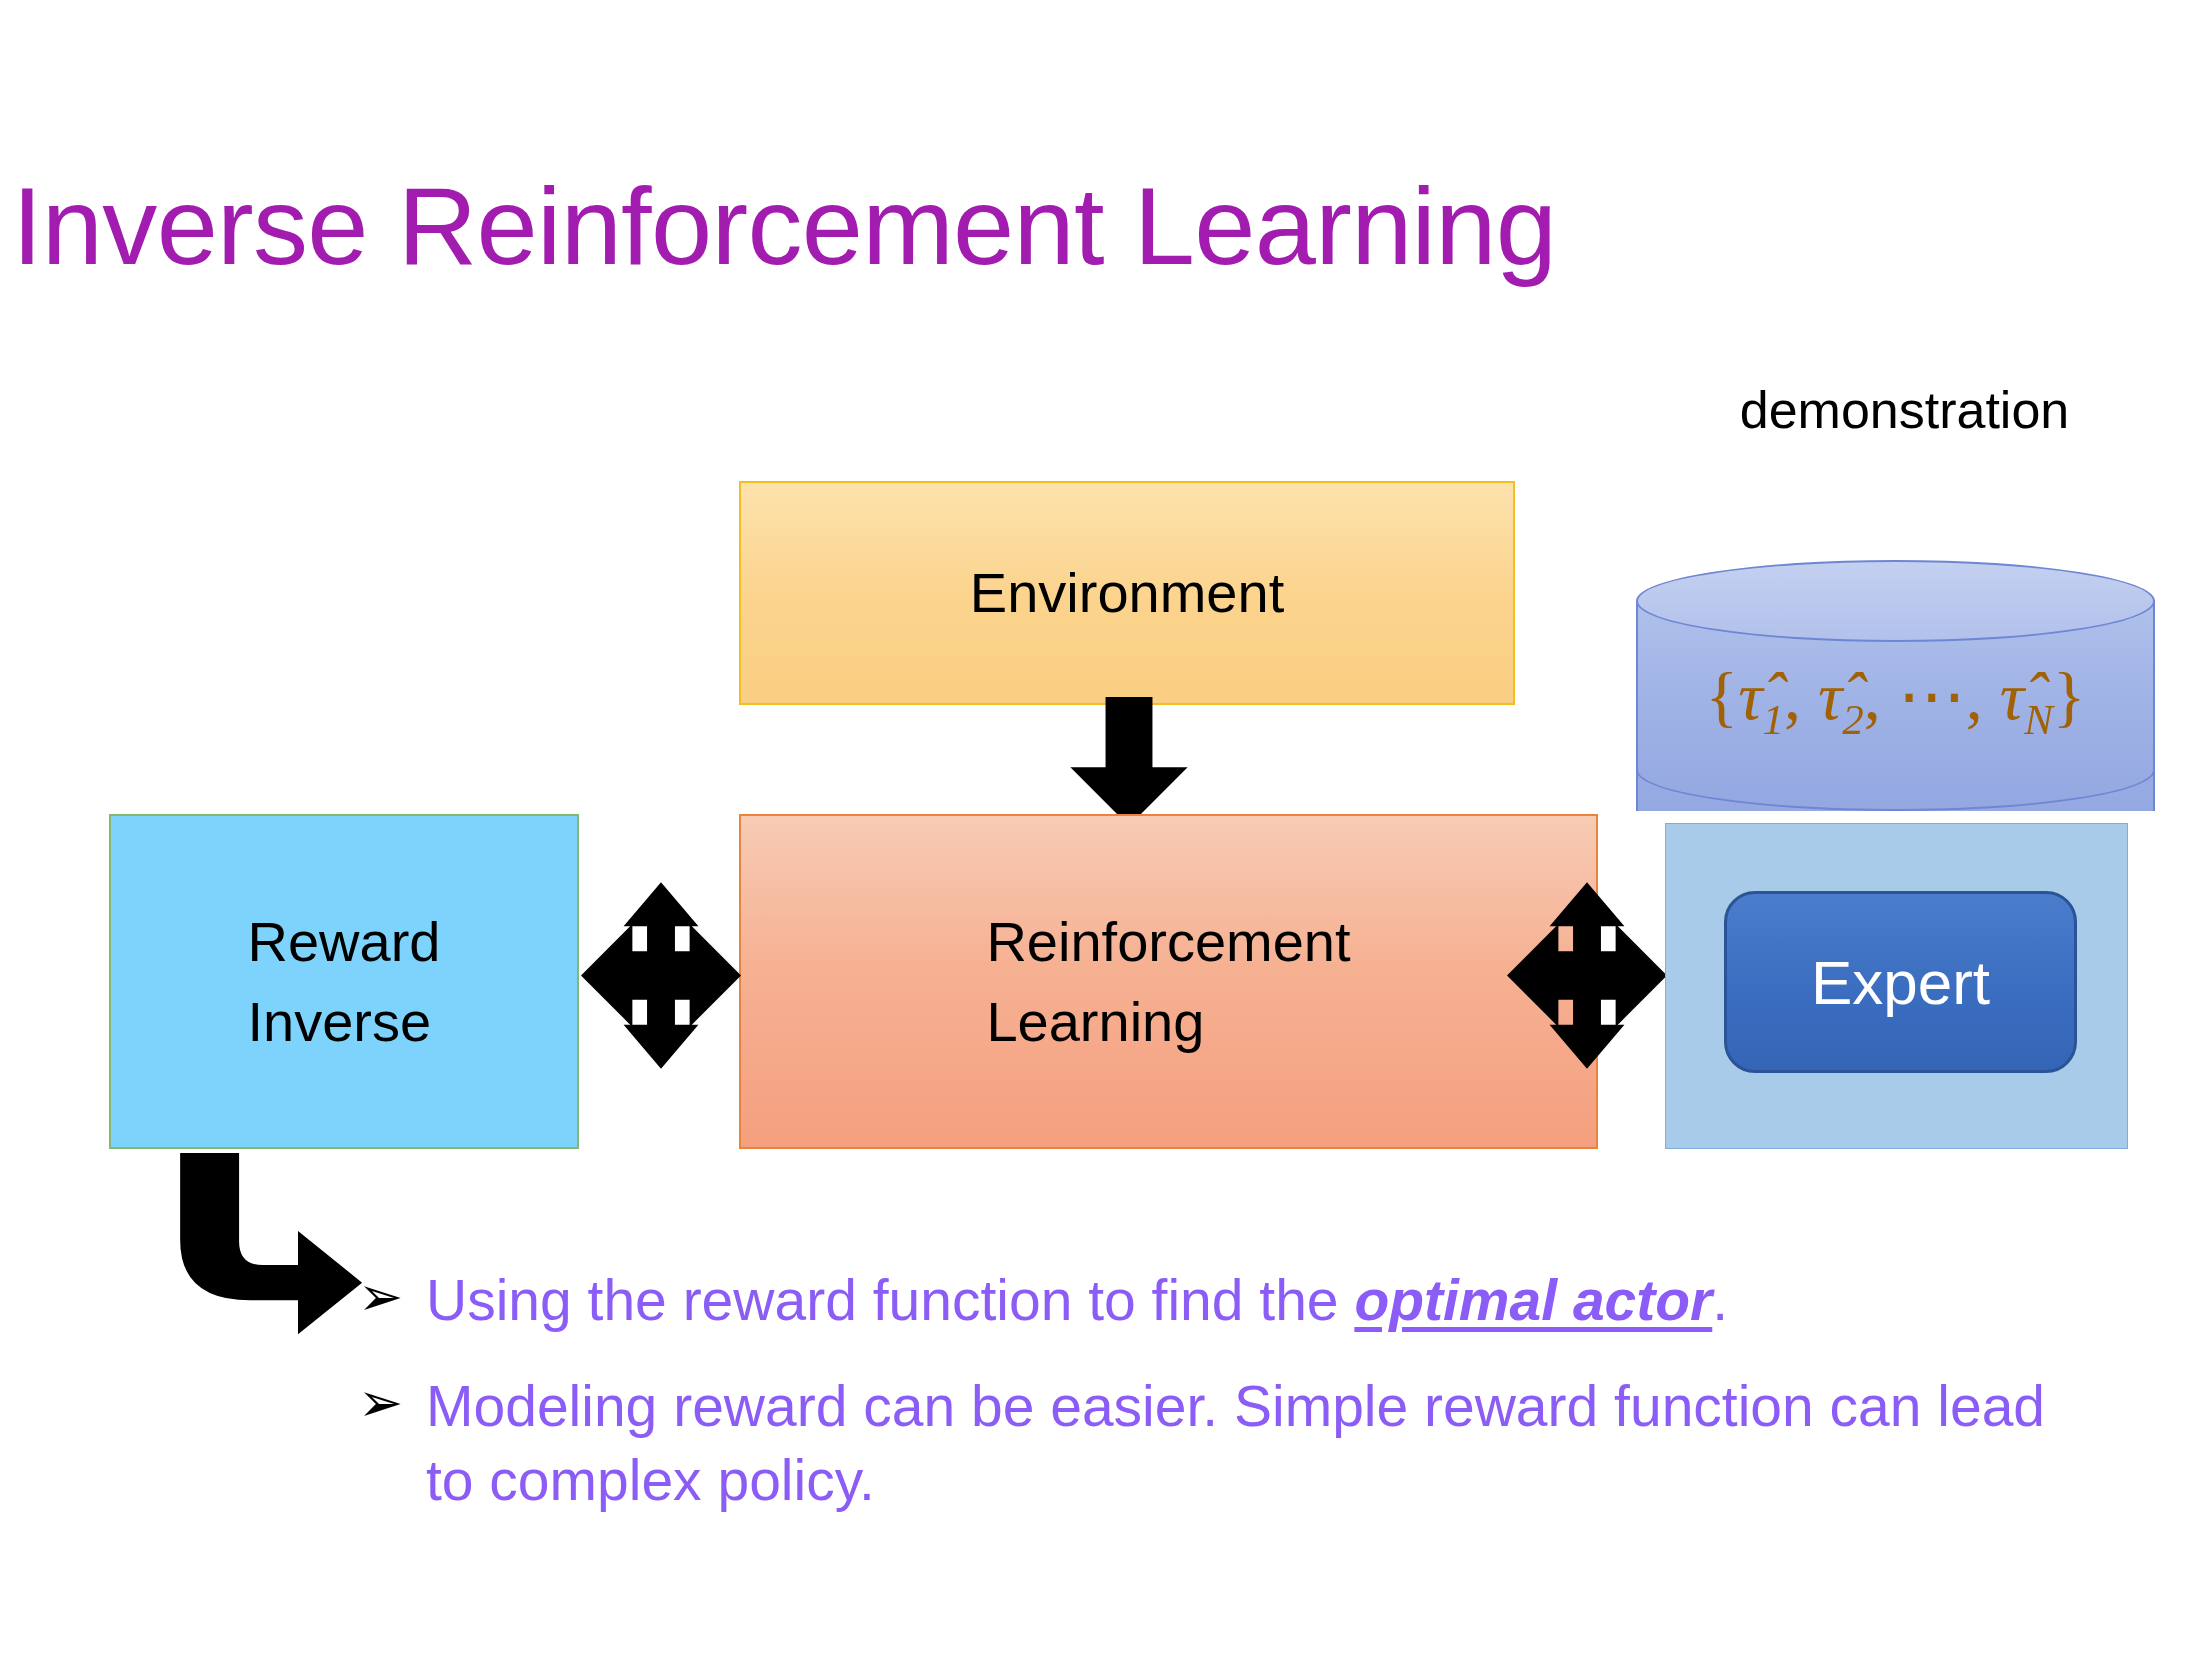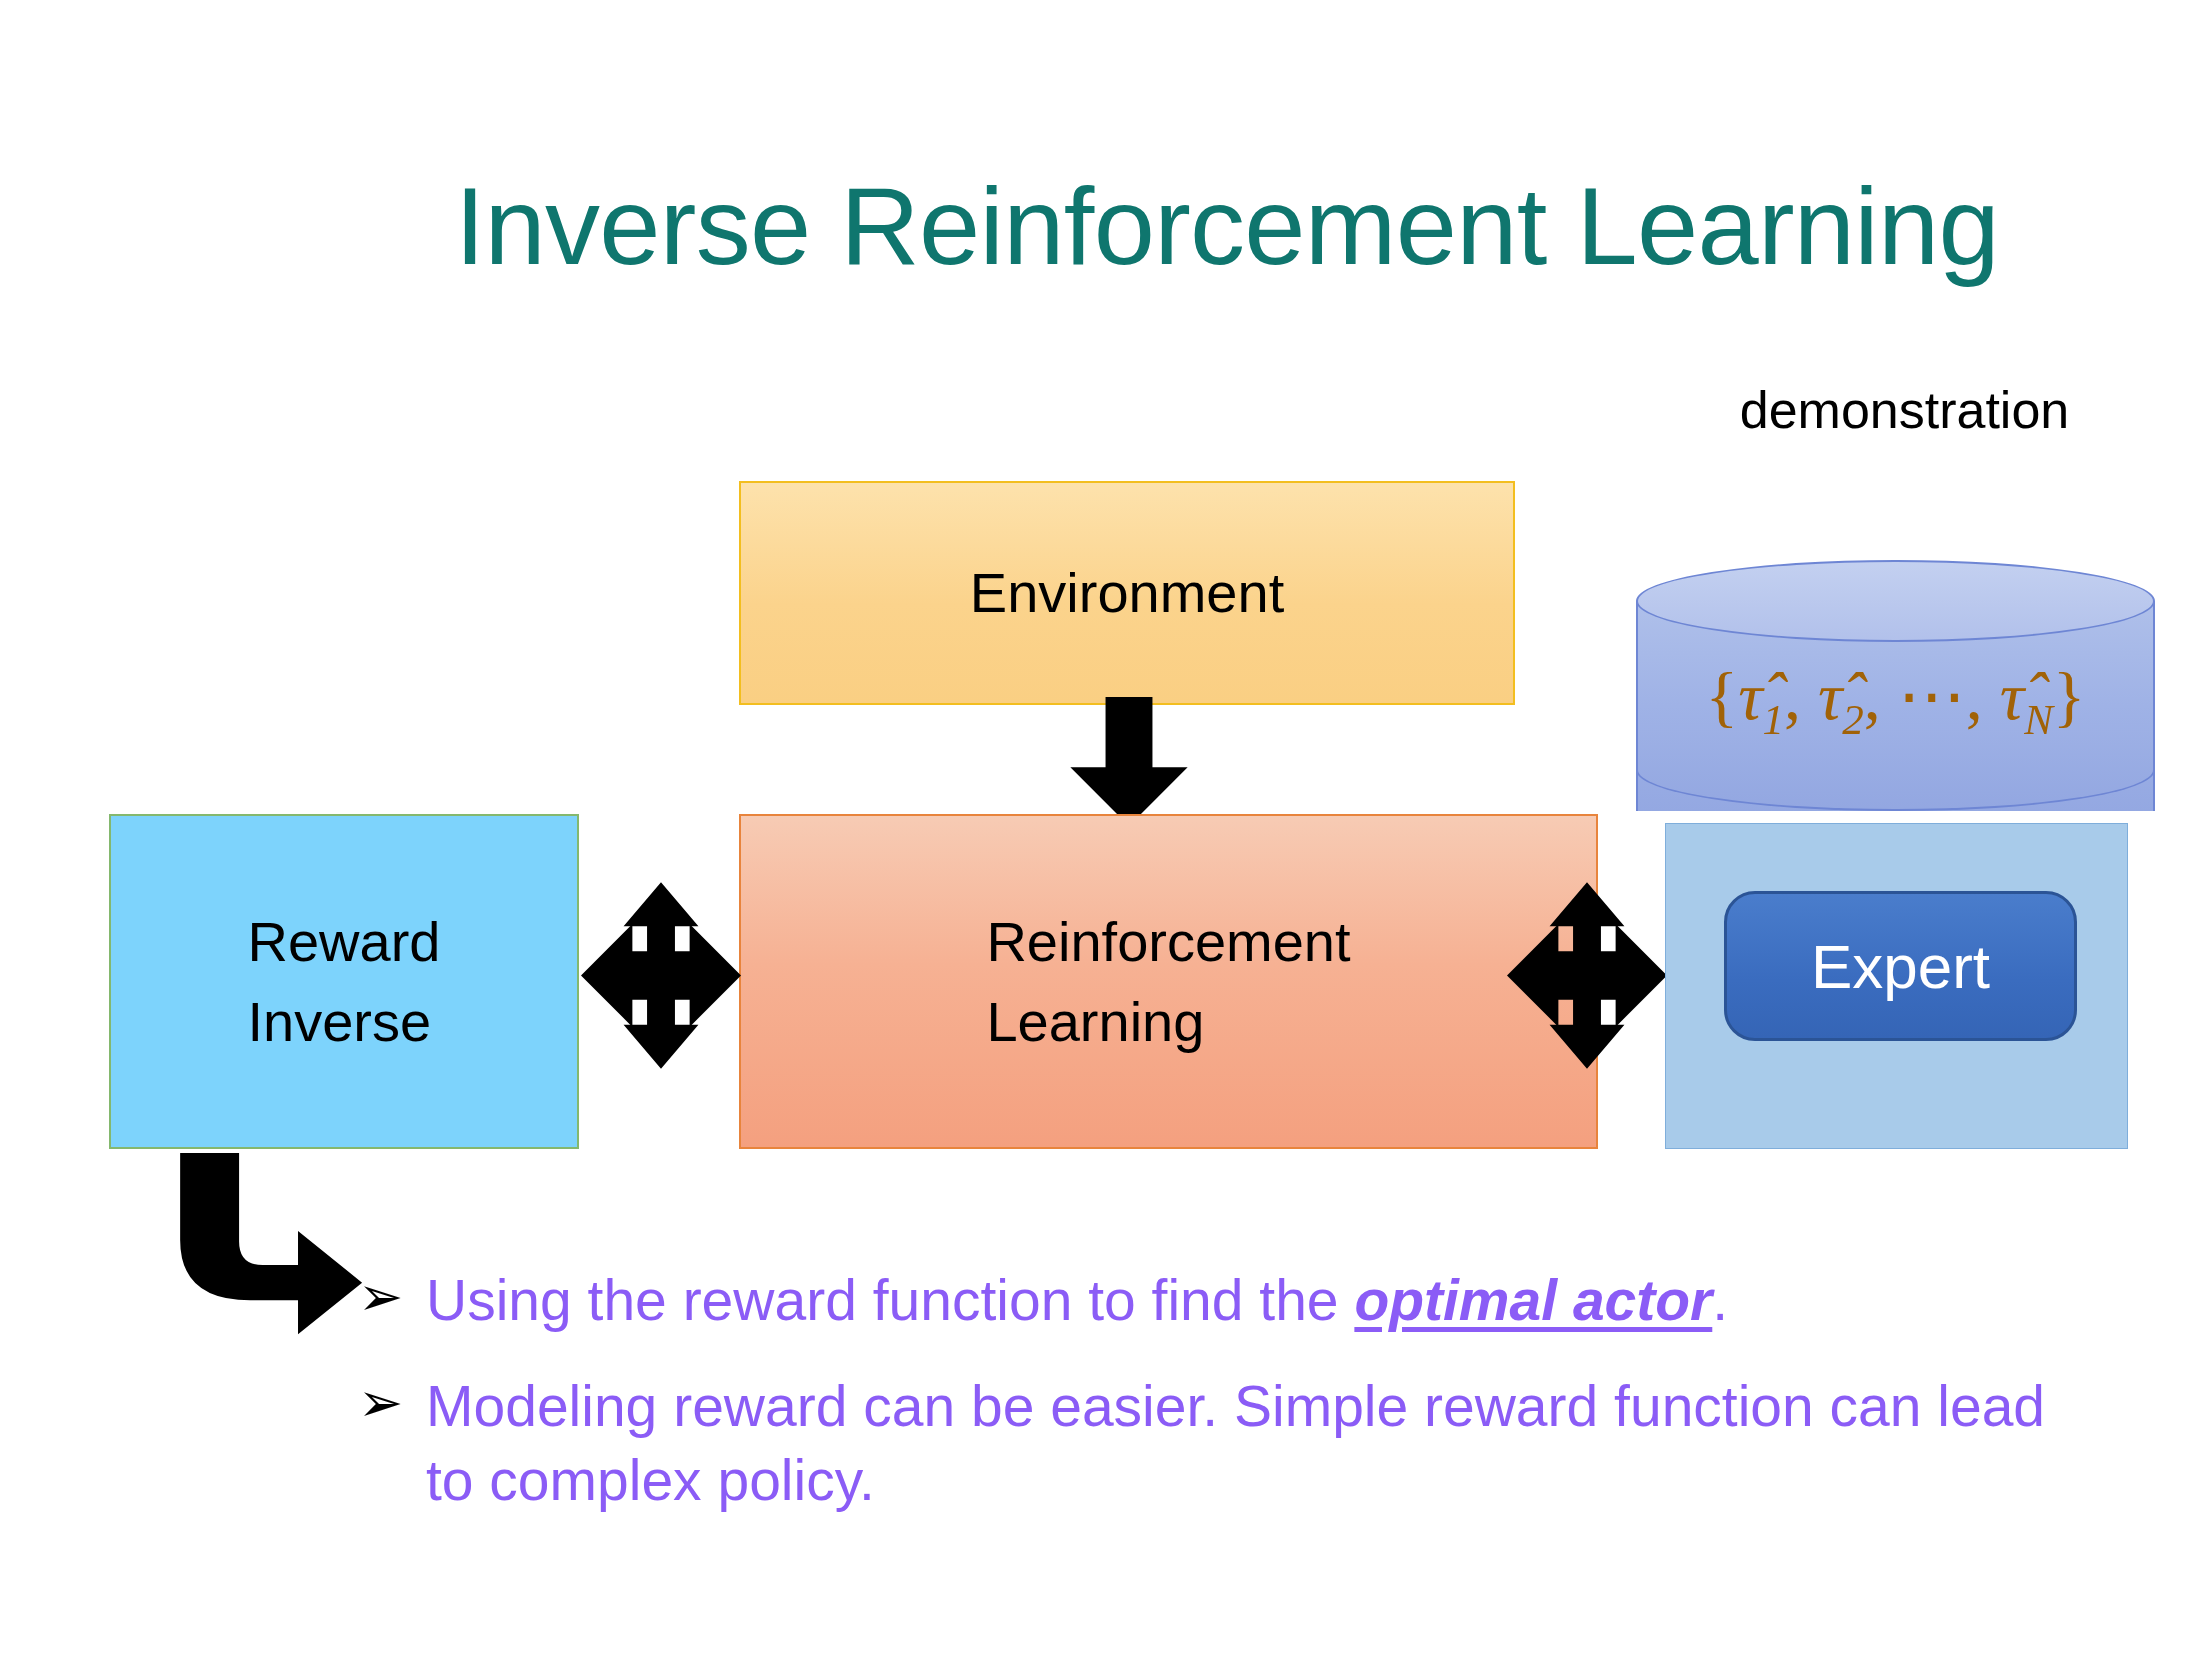--- a/index.html
+++ b/index.html
@@ -14,27 +14,27 @@
     position: relative;
     width: 2205px;
     height: 1654px;
     background: #ffffff;
     overflow: hidden;
   }
 
   
   .slide-title {
     position: absolute;
-    left: 0;
+    left: 12px;
     top: 168px;
     width: 1999px;
-    text-align: right;
+    text-align: left;
     font-size: 110px;
     line-height: 1.05;
-    color: #0f766e;
+    color: #a21caf;
     font-weight: 400;
     letter-spacing: -0.7px;
     white-space: nowrap;
   }
 
   
   .proc-box {
     position: absolute;
     box-sizing: border-box;
     display: flex;
@@ -84,21 +84,21 @@
     left: 1665px; top: 823px;
     width: 463px; height: 326px;
     background: #A8CBEA;
     border: 1.5px solid #7FAEDB;
     box-sizing: border-box;
   }
 
   .expert-chip {
     position: absolute;
     left: 1724px; top: 891px;
-    width: 353px; height: 150px;
+    width: 353px; height: 182px;
     background: linear-gradient(180deg, #4A7DCC 0%, #3A6CBF 60%, #3565B6 100%);
     border: 3.7px solid #2B5496;
     border-radius: 31px;
     box-sizing: border-box;
     display: flex;
     align-items: center;
     justify-content: center;
     color: #ffffff;
     font-size: 62px;
   }

